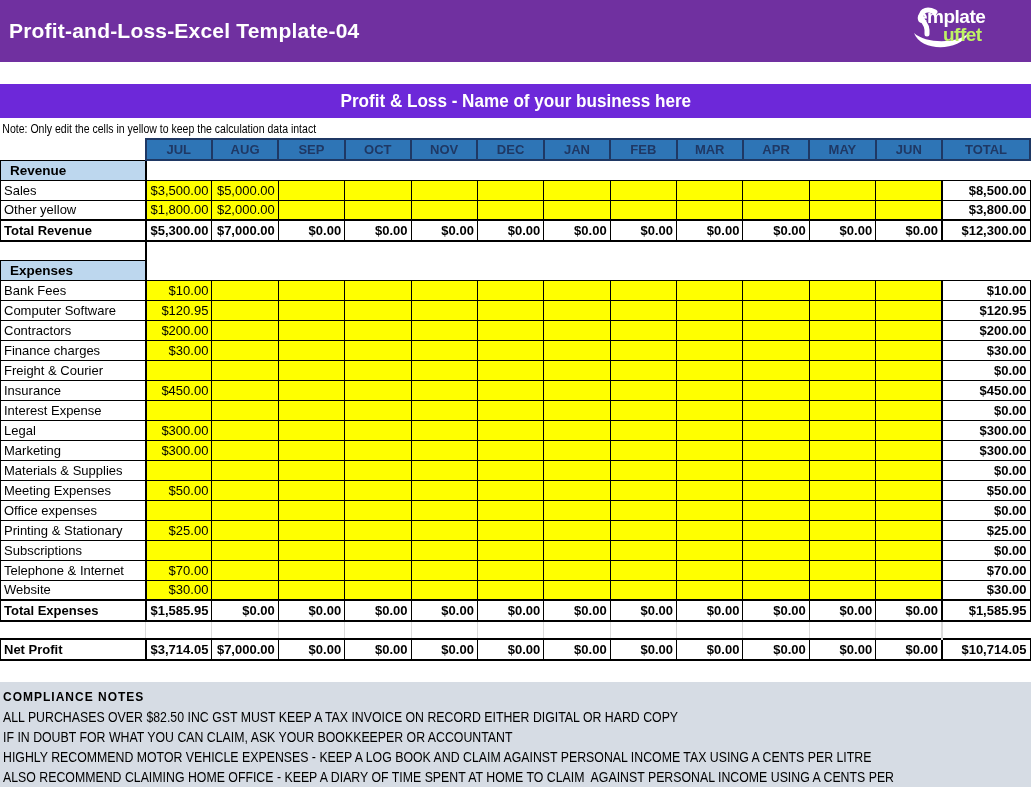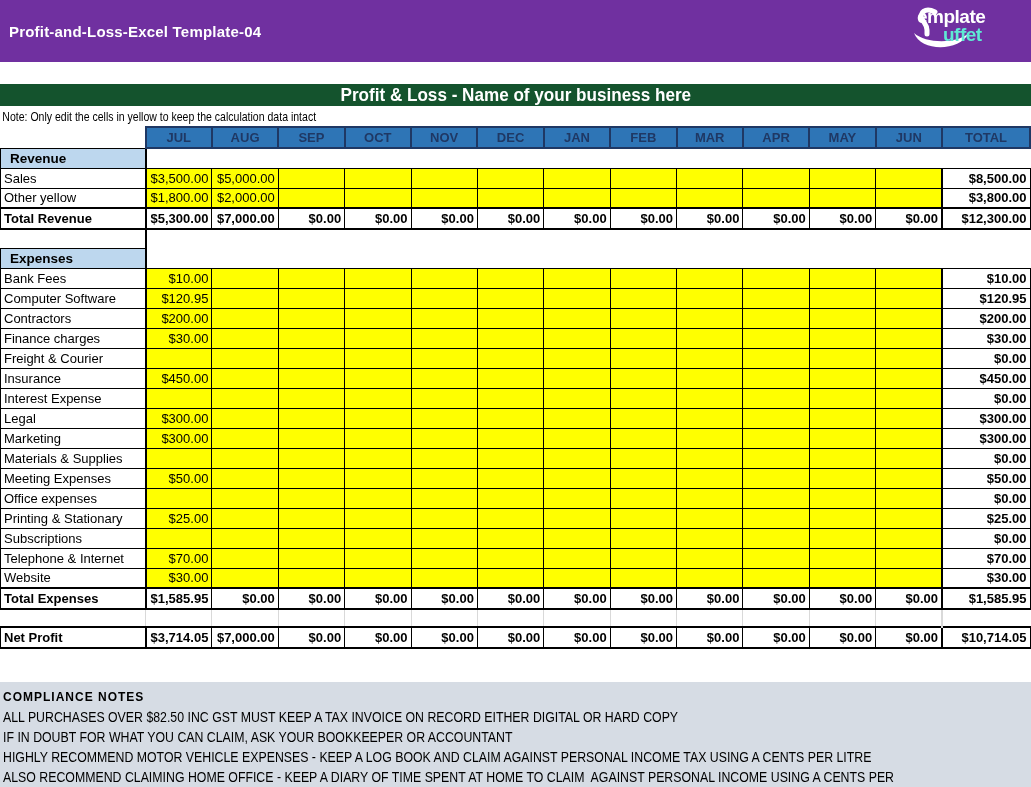--- a/index.html
+++ b/index.html
@@ -2,31 +2,31 @@
 <html><head>
 <meta charset="utf-8">
 <style>
   html,body{margin:0;padding:0;background:#fff;}
   .page{position:relative;width:1031px;height:787px;background:#fff;overflow:hidden;
         font-family:"Liberation Sans",sans-serif;color:#000;}
 
   
   .title-bar{height:62px;background:#7030A0;display:flex;align-items:center;
              justify-content:space-between;padding:0 6px 0 9px;box-sizing:border-box;}
-  .app-title{color:#fff;font-size:15px;font-weight:bold;letter-spacing:.2px;white-space:nowrap;}
+  .app-title{color:#fff;font-size:21px;font-weight:bold;letter-spacing:.2px;white-space:nowrap;}
   .logo{position:relative;width:128px;height:56px;flex:none;}
   .logo-text1{position:absolute;left:20px;top:3px;color:#fff;font-weight:bold;
               font-size:19px;letter-spacing:-.5px;white-space:nowrap;}
-  .logo-text2{position:absolute;left:46px;top:21px;color:#5eead4;font-weight:bold;
+  .logo-text2{position:absolute;left:46px;top:21px;color:#bef264;font-weight:bold;
               font-size:19px;letter-spacing:-.5px;white-space:nowrap;}
   .logo svg{position:absolute;left:4px;top:2px;}
 
   
   .gap-top{height:22px;background:#fff;}
-  .banner{height:22px;background:#14532d;display:flex;align-items:flex-end;justify-content:center;}
+  .banner{height:34px;background:#6d28d9;display:flex;align-items:center;justify-content:center;}
   .banner span{color:#fff;font-weight:bold;font-size:19px;white-space:nowrap;
                transform:scaleX(.9);}
   .note-row{height:20px;display:flex;align-items:center;background:#fff;border-radius:9px;}
   .note-row span{font-size:13.5px;white-space:nowrap;transform:scaleX(.78);
                  transform-origin:0 50%;padding-left:3px;}
 
   
   table.pl{border-collapse:collapse;table-layout:fixed;width:1031px;}
   col.c-lbl{width:145px;} col.c-tot{width:88px;}
   td,th{padding:0 3px;font-size:13px;height:20px;box-sizing:border-box;

